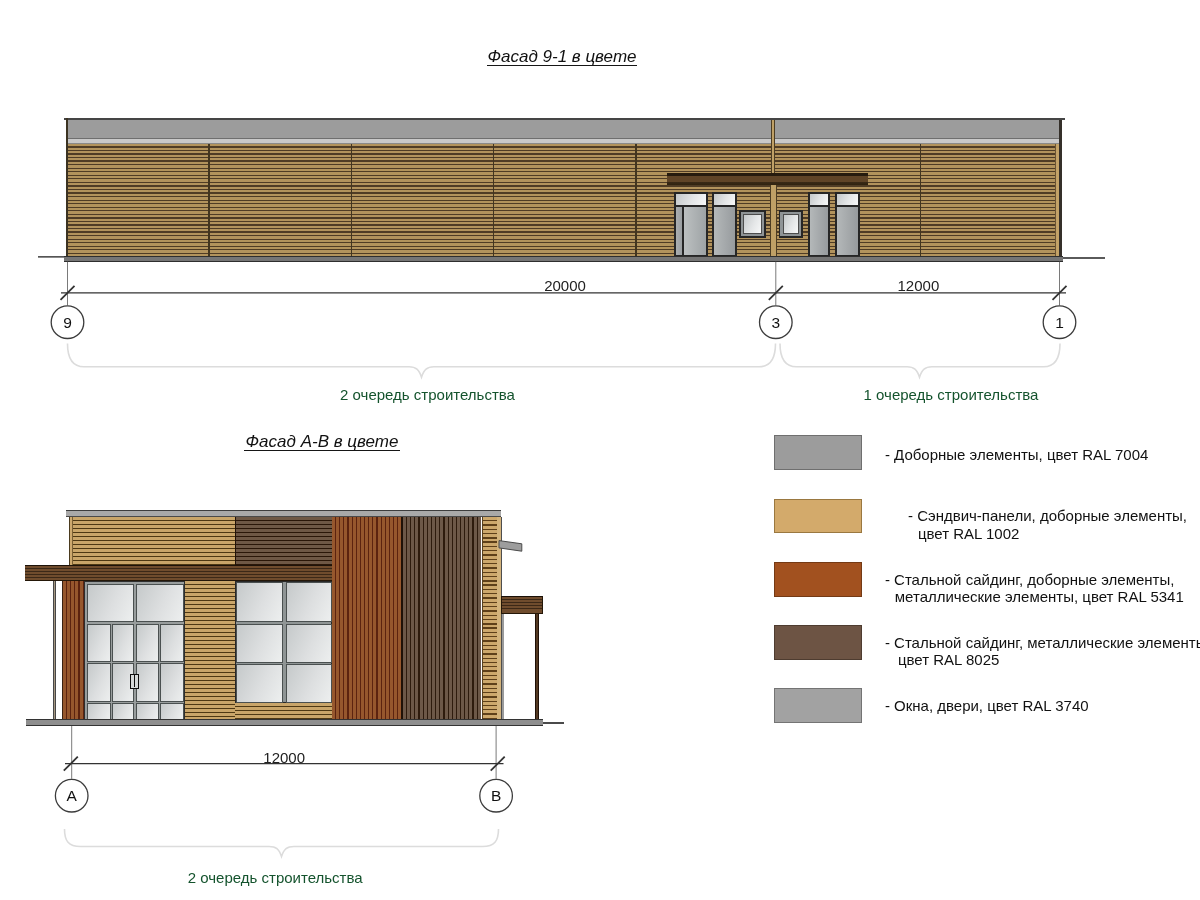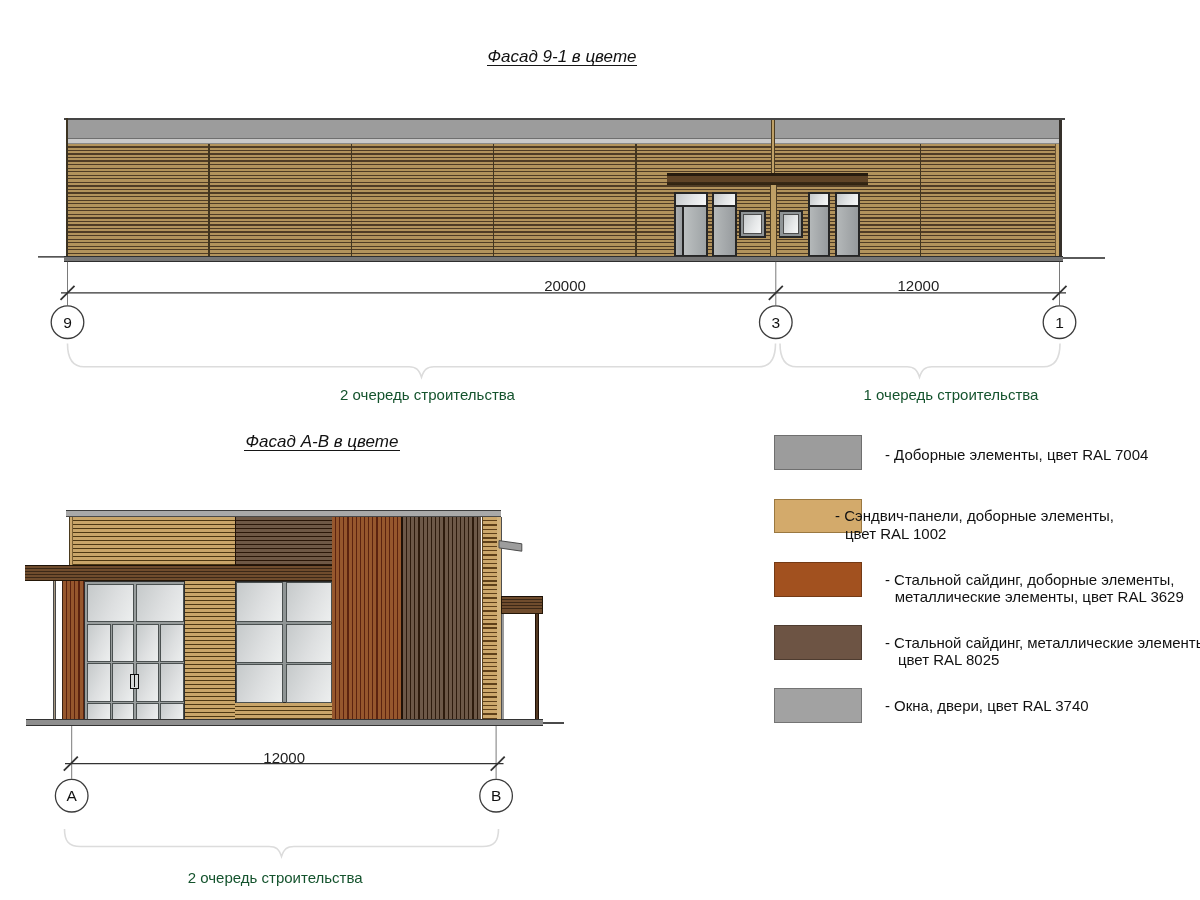--- a/index.html
+++ b/index.html
@@ -196,25 +196,25 @@
 <div class="dimtxt" style="left:284.2px;top:748.6px;">12000</div>
 
 <div class="phase" style="left:275.2px;top:868.9px;">2 очередь строительства</div>
 
 <div class="abs" style="left:773.7px;top:435.3px;width:88.3px;height:34.5px;background:#9c9c9c;border:1px solid #6f6f6f;box-sizing:border-box;"></div>
 
 <div class="leg" style="left:884.9px;top:446.3px;">- Доборные элементы, цвет RAL 7004</div>
 
 <div class="abs" style="left:773.7px;top:498.6px;width:88.3px;height:34.5px;background:#d3aa6b;border:1px solid #9a7840;box-sizing:border-box;"></div>
 
-<div class="leg" style="left:835px;top:507.4px;">- Сэндвич-панели, доборные элементы,<br><span style="margin-left:9.9px">цвет RAL 1002</span></div>
+<div class="leg" style="left:908px;top:507.4px;">- Сэндвич-панели, доборные элементы,<br><span style="margin-left:9.9px">цвет RAL 1002</span></div>
 
 <div class="abs" style="left:773.7px;top:561.8px;width:88.3px;height:35.3px;background:#a2511f;border:1px solid #743a15;box-sizing:border-box;"></div>
 
-<div class="leg" style="left:884.9px;top:570.7px;">- Стальной сайдинг, доборные элементы,<br><span style="margin-left:9.9px">металлические элементы, цвет RAL 3629</span></div>
+<div class="leg" style="left:884.9px;top:570.7px;">- Стальной сайдинг, доборные элементы,<br><span style="margin-left:9.9px">металлические элементы, цвет RAL 5341</span></div>
 
 <div class="abs" style="left:773.7px;top:625px;width:88.3px;height:34.6px;background:#6d5444;border:1px solid #4e3c30;box-sizing:border-box;"></div>
 
 <div class="leg" style="left:884.9px;top:633.9px;">- Стальной сайдинг, металлические элементы,<br><span style="margin-left:13px">цвет RAL 8025</span></div>
 
 <div class="abs" style="left:773.7px;top:688.3px;width:88.3px;height:34.5px;background:#a2a2a2;border:1px solid #747474;box-sizing:border-box;"></div>
 
 <div class="leg" style="left:884.9px;top:697.2px;">- Окна, двери, цвет RAL 3740</div>
 
 <svg class="abs" style="left:0;top:0;" width="1200" height="900" viewBox="0 0 1200 900">

